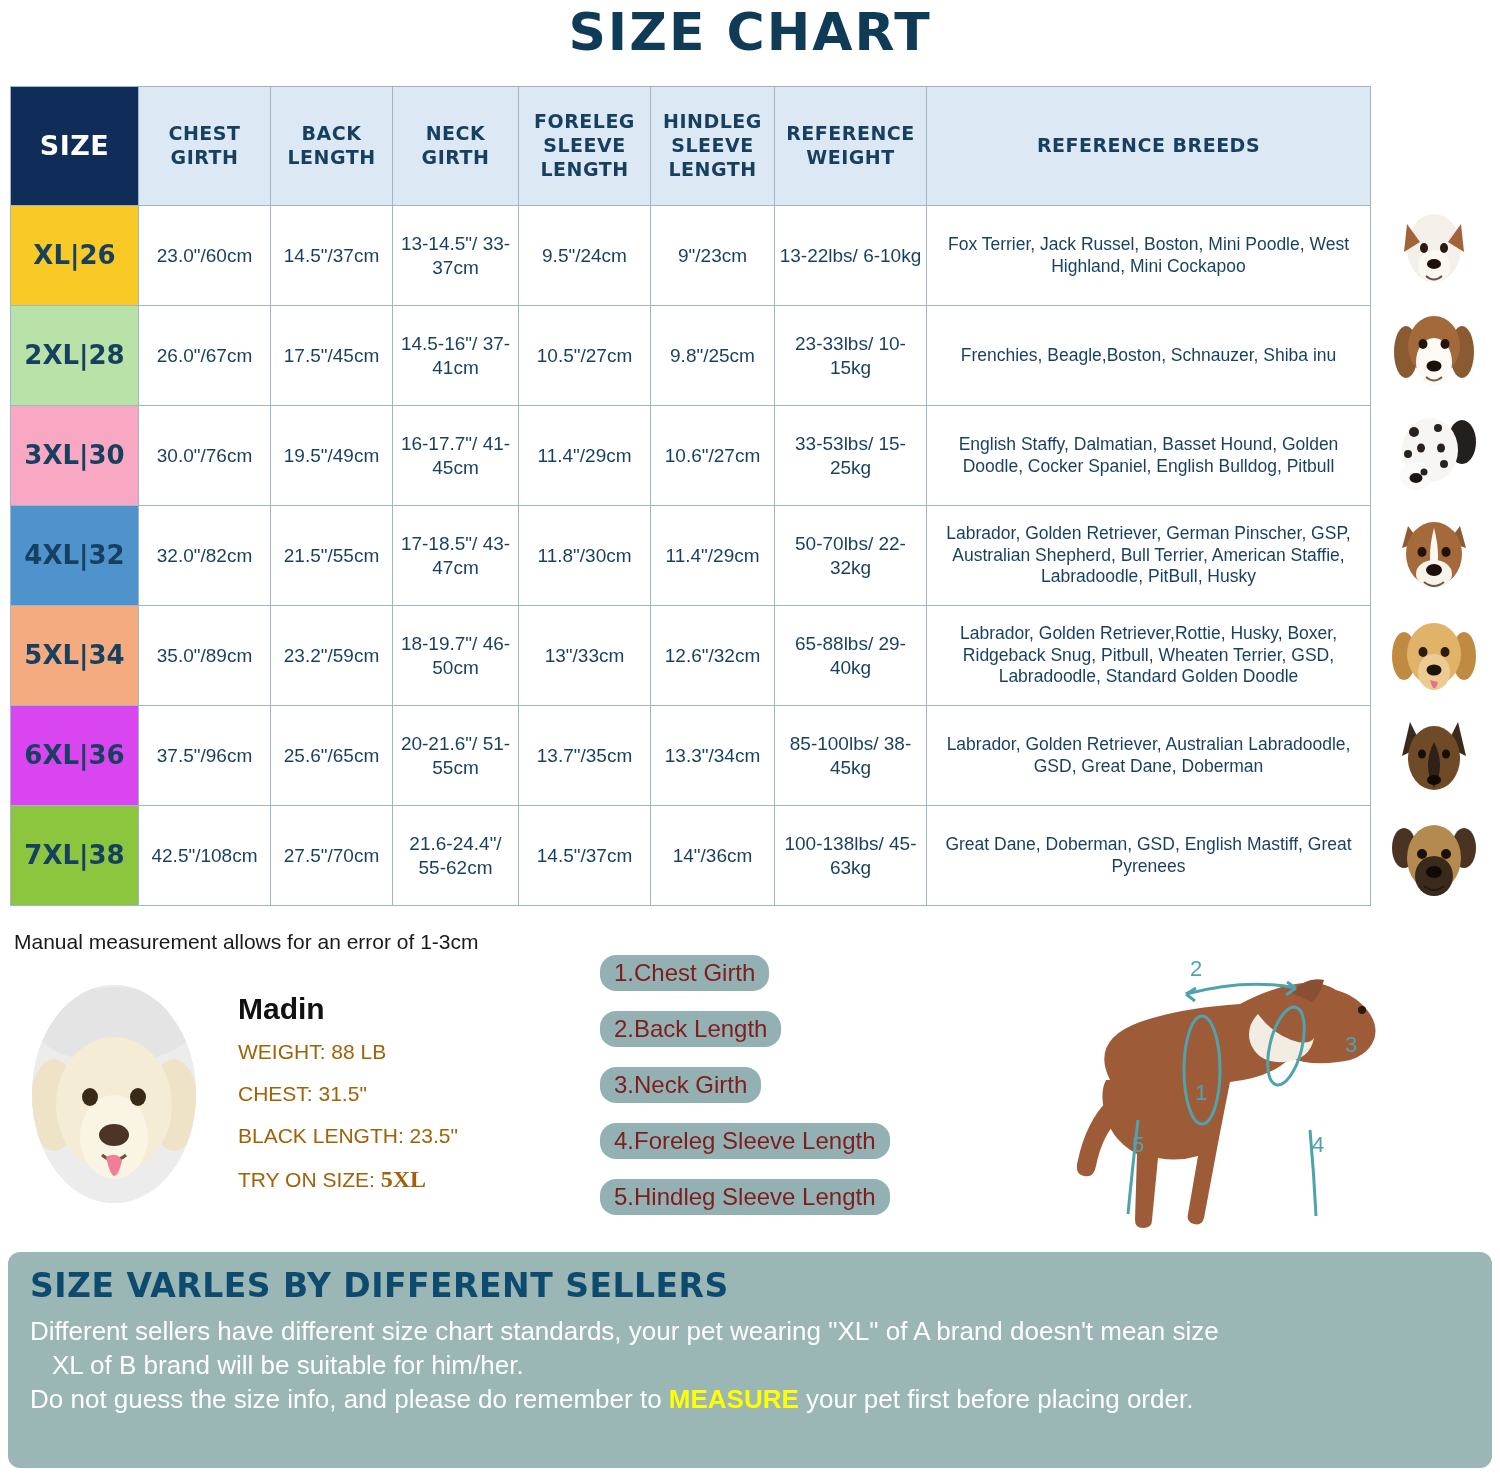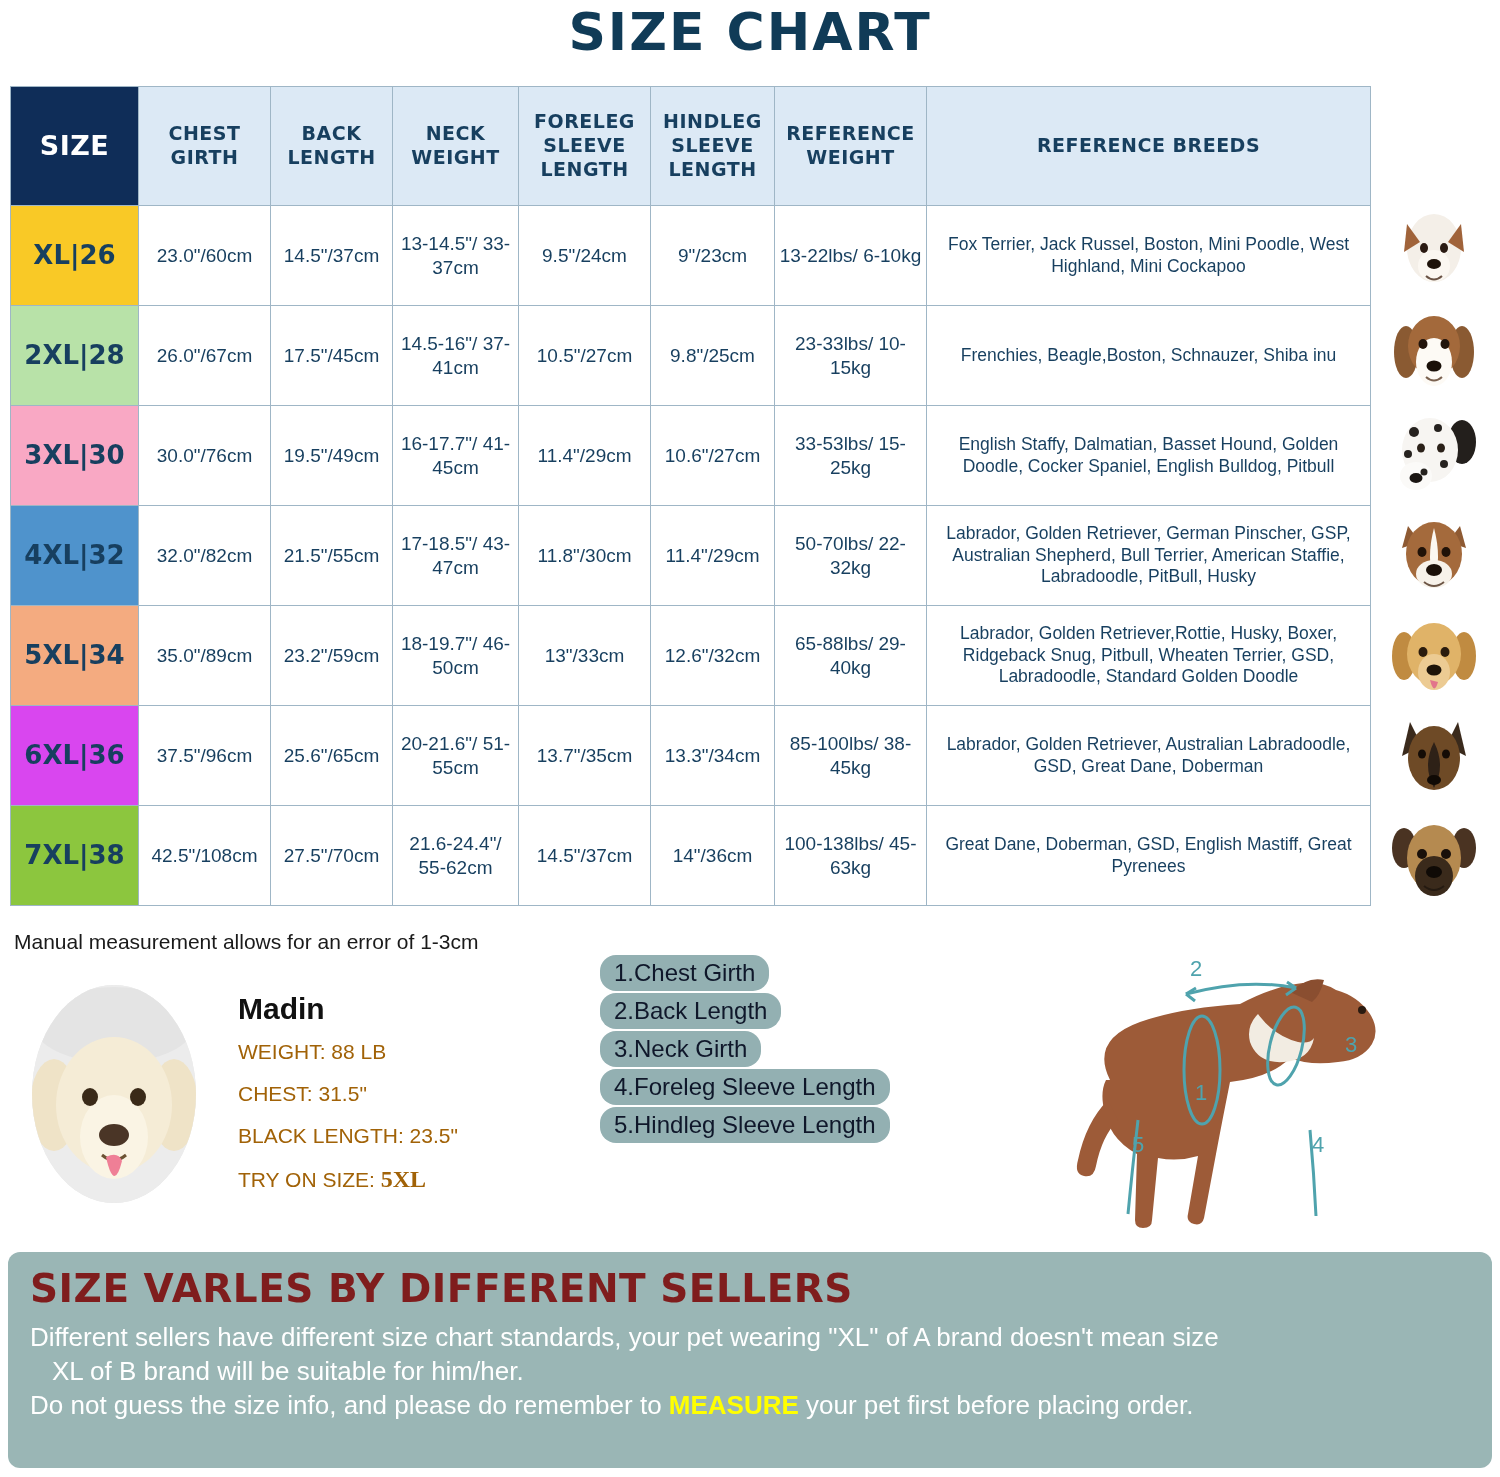--- a/index.html
+++ b/index.html
@@ -158,25 +158,25 @@
   
   .legend {
     position: absolute;
     left: 600px;
     top: 955px;
     width: 400px;
   }
   .legend-item {
     display: inline-block;
     background: #93b0b2;
-    color: #0f172a;
+    color: #7f1d1d;
     border-radius: 16px;
     padding: 4px 14px;
     font-size: 24px;
-    margin-bottom: 2px;
+    margin-bottom: 20px;
     white-space: nowrap;
   }
 
   
   .diagram {
     position: absolute;
     left: 990px;
     top: 930px;
     width: 490px;
     height: 310px;
@@ -188,23 +188,23 @@
     left: 8px;
     top: 1252px;
     width: 1484px;
     height: 216px;
     background: #9ab6b5;
     border-radius: 12px;
     box-sizing: border-box;
     padding: 14px 22px;
   }
   .banner-title {
-    font-size: 39px;
-    font-weight: bold;
-    color: #7f1d1d;
+    font-size: 33px;
+    font-weight: bold;
+    color: #0c4a6e;
     letter-spacing: 0.5px;
     font-family: "DejaVu Sans", sans-serif;
     margin-bottom: 10px;
   }
   .banner-text {
     font-size: 26px;
     color: #ffffff;
     line-height: 1.3;
   }
   .banner-text .hl {
@@ -229,21 +229,21 @@
         <col class="c-fore">
           <col class="c-hind">
           <col class="c-weight">
           <col class="c-breeds">
       </colgroup>
       <thead>
         <tr>
           <th class="size-head">SIZE</th>
           <th>CHEST GIRTH</th>
           <th>BACK LENGTH</th>
-          <th>NECK WEIGHT</th>
+          <th>NECK GIRTH</th>
           <th>FORELEG SLEEVE LENGTH</th>
           <th>HINDLEG SLEEVE LENGTH</th>
           <th>REFERENCE WEIGHT</th>
           <th>REFERENCE BREEDS</th>
         </tr>
       </thead>
       <tbody>
 
         <tr>
           <td class="size-cell" style="background: rgb(249, 201, 38);">XL|26</td>

